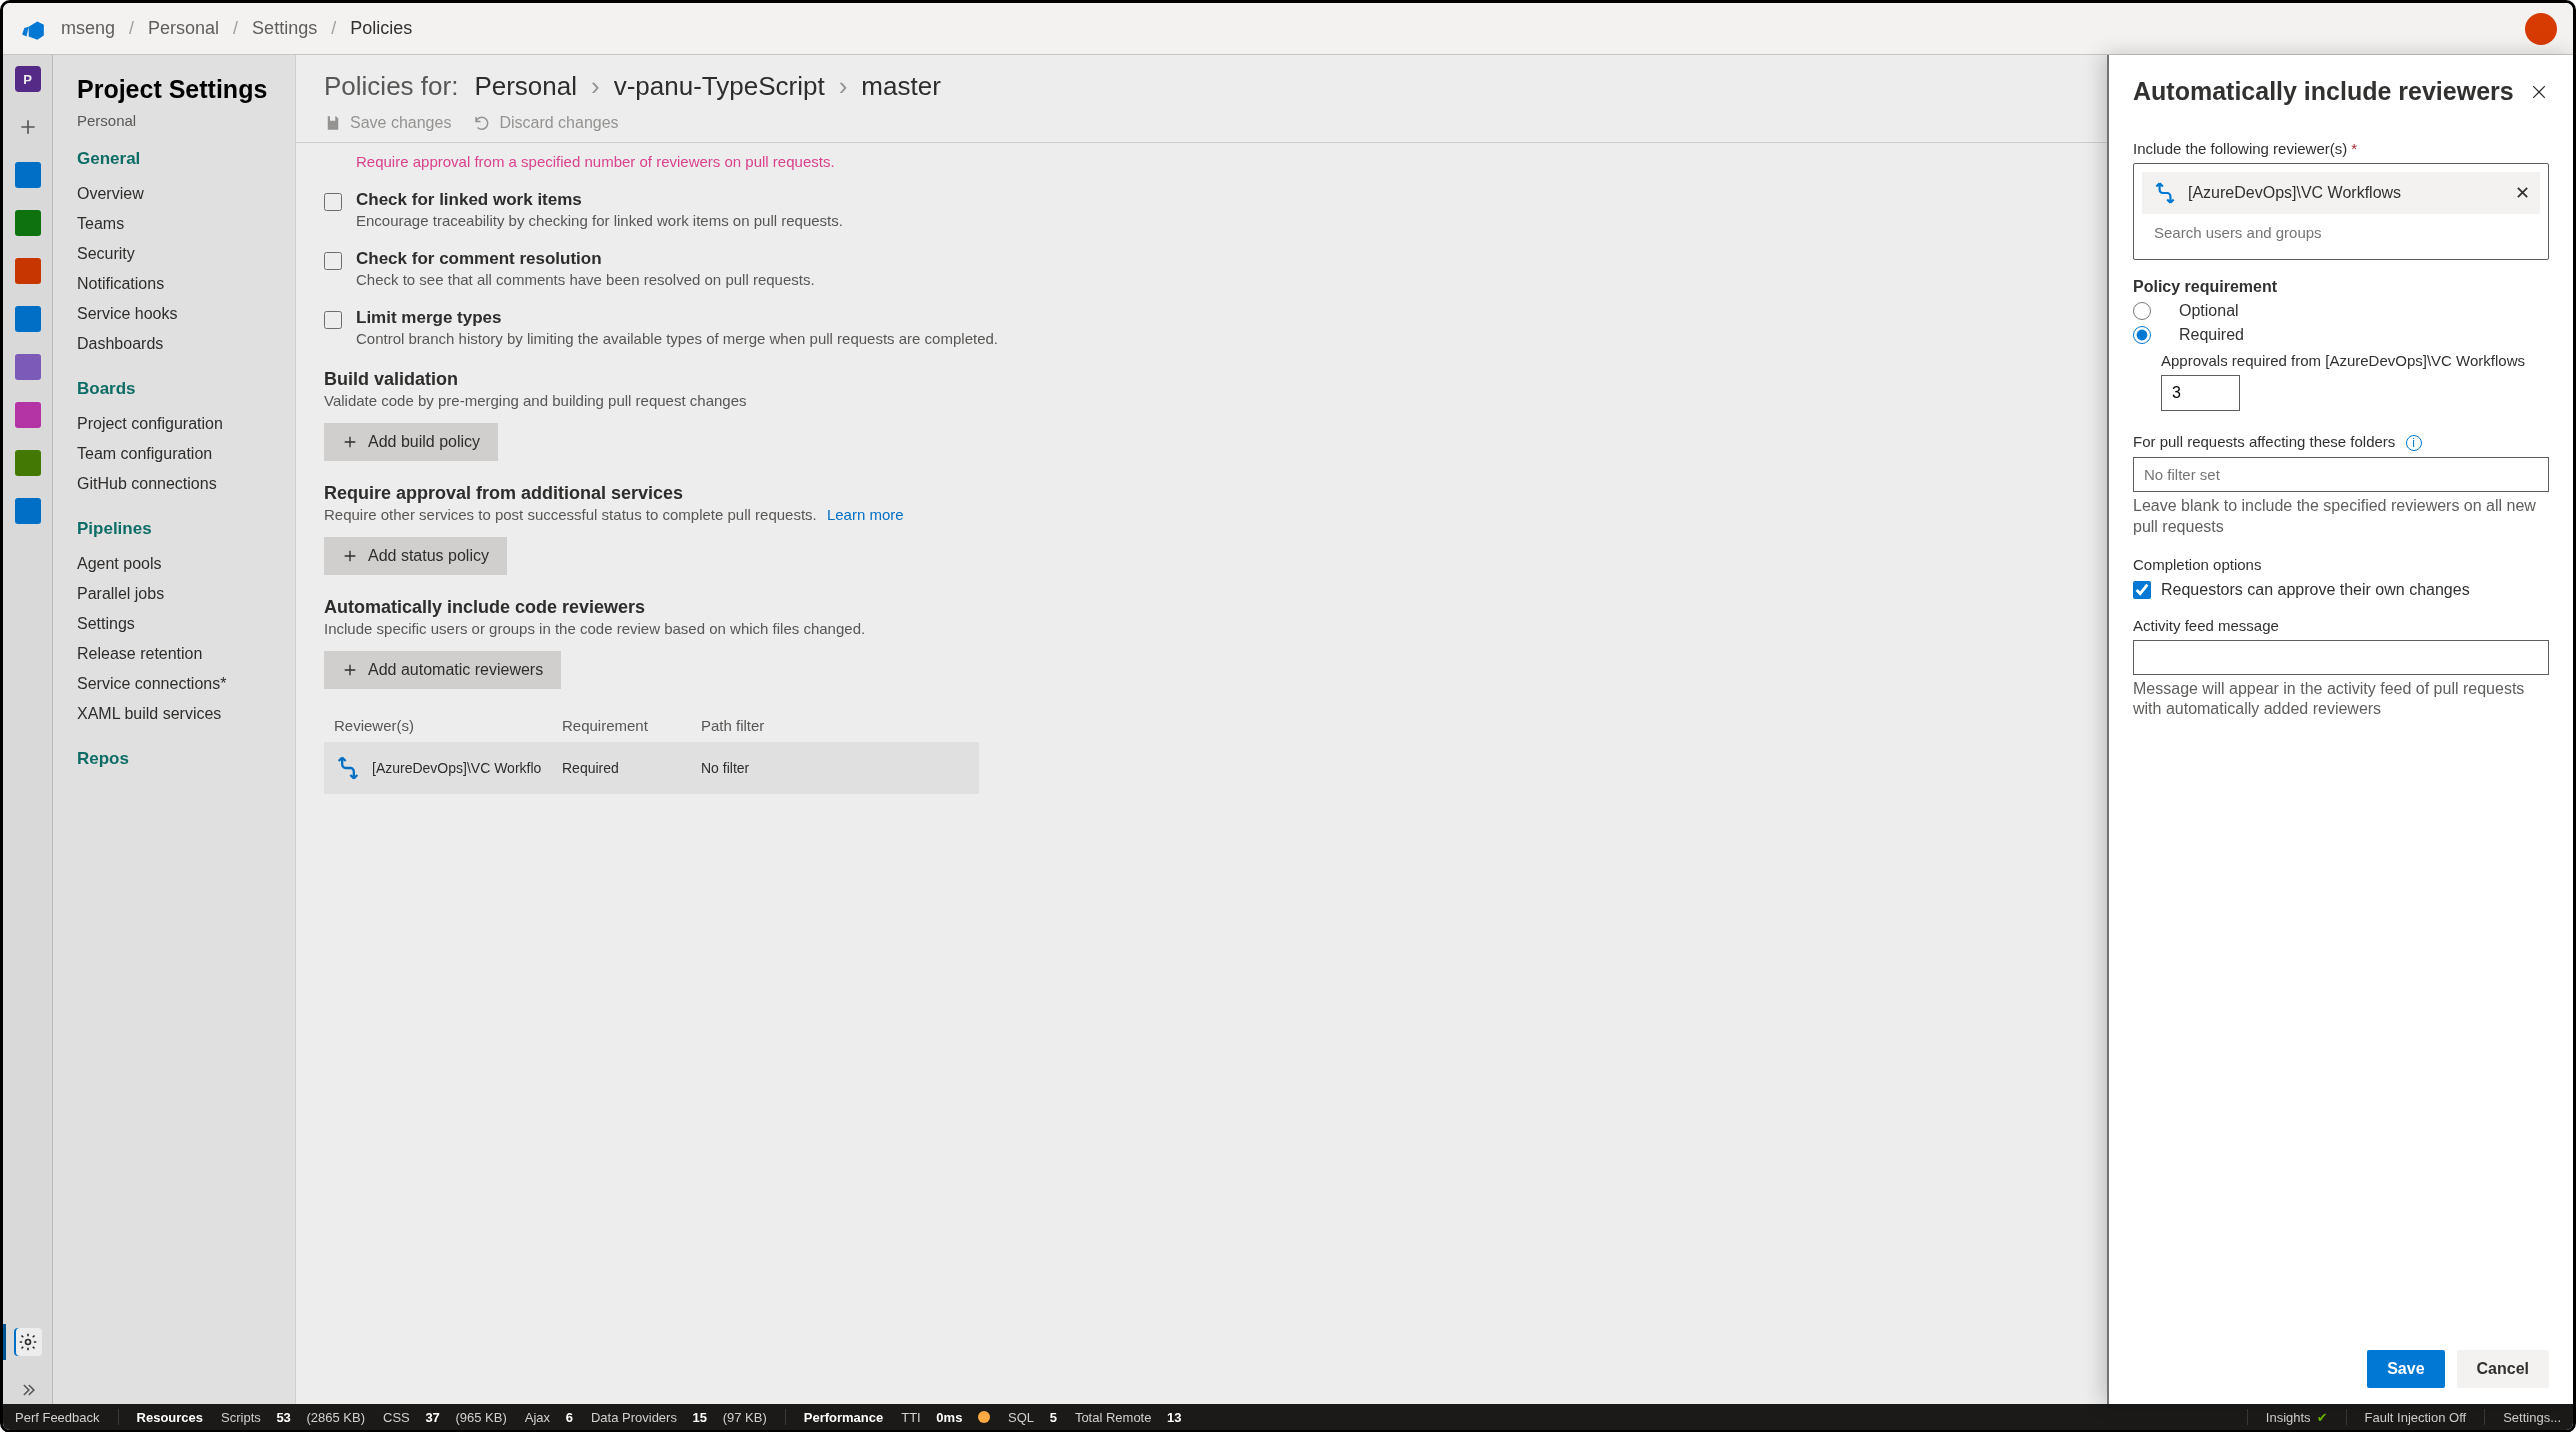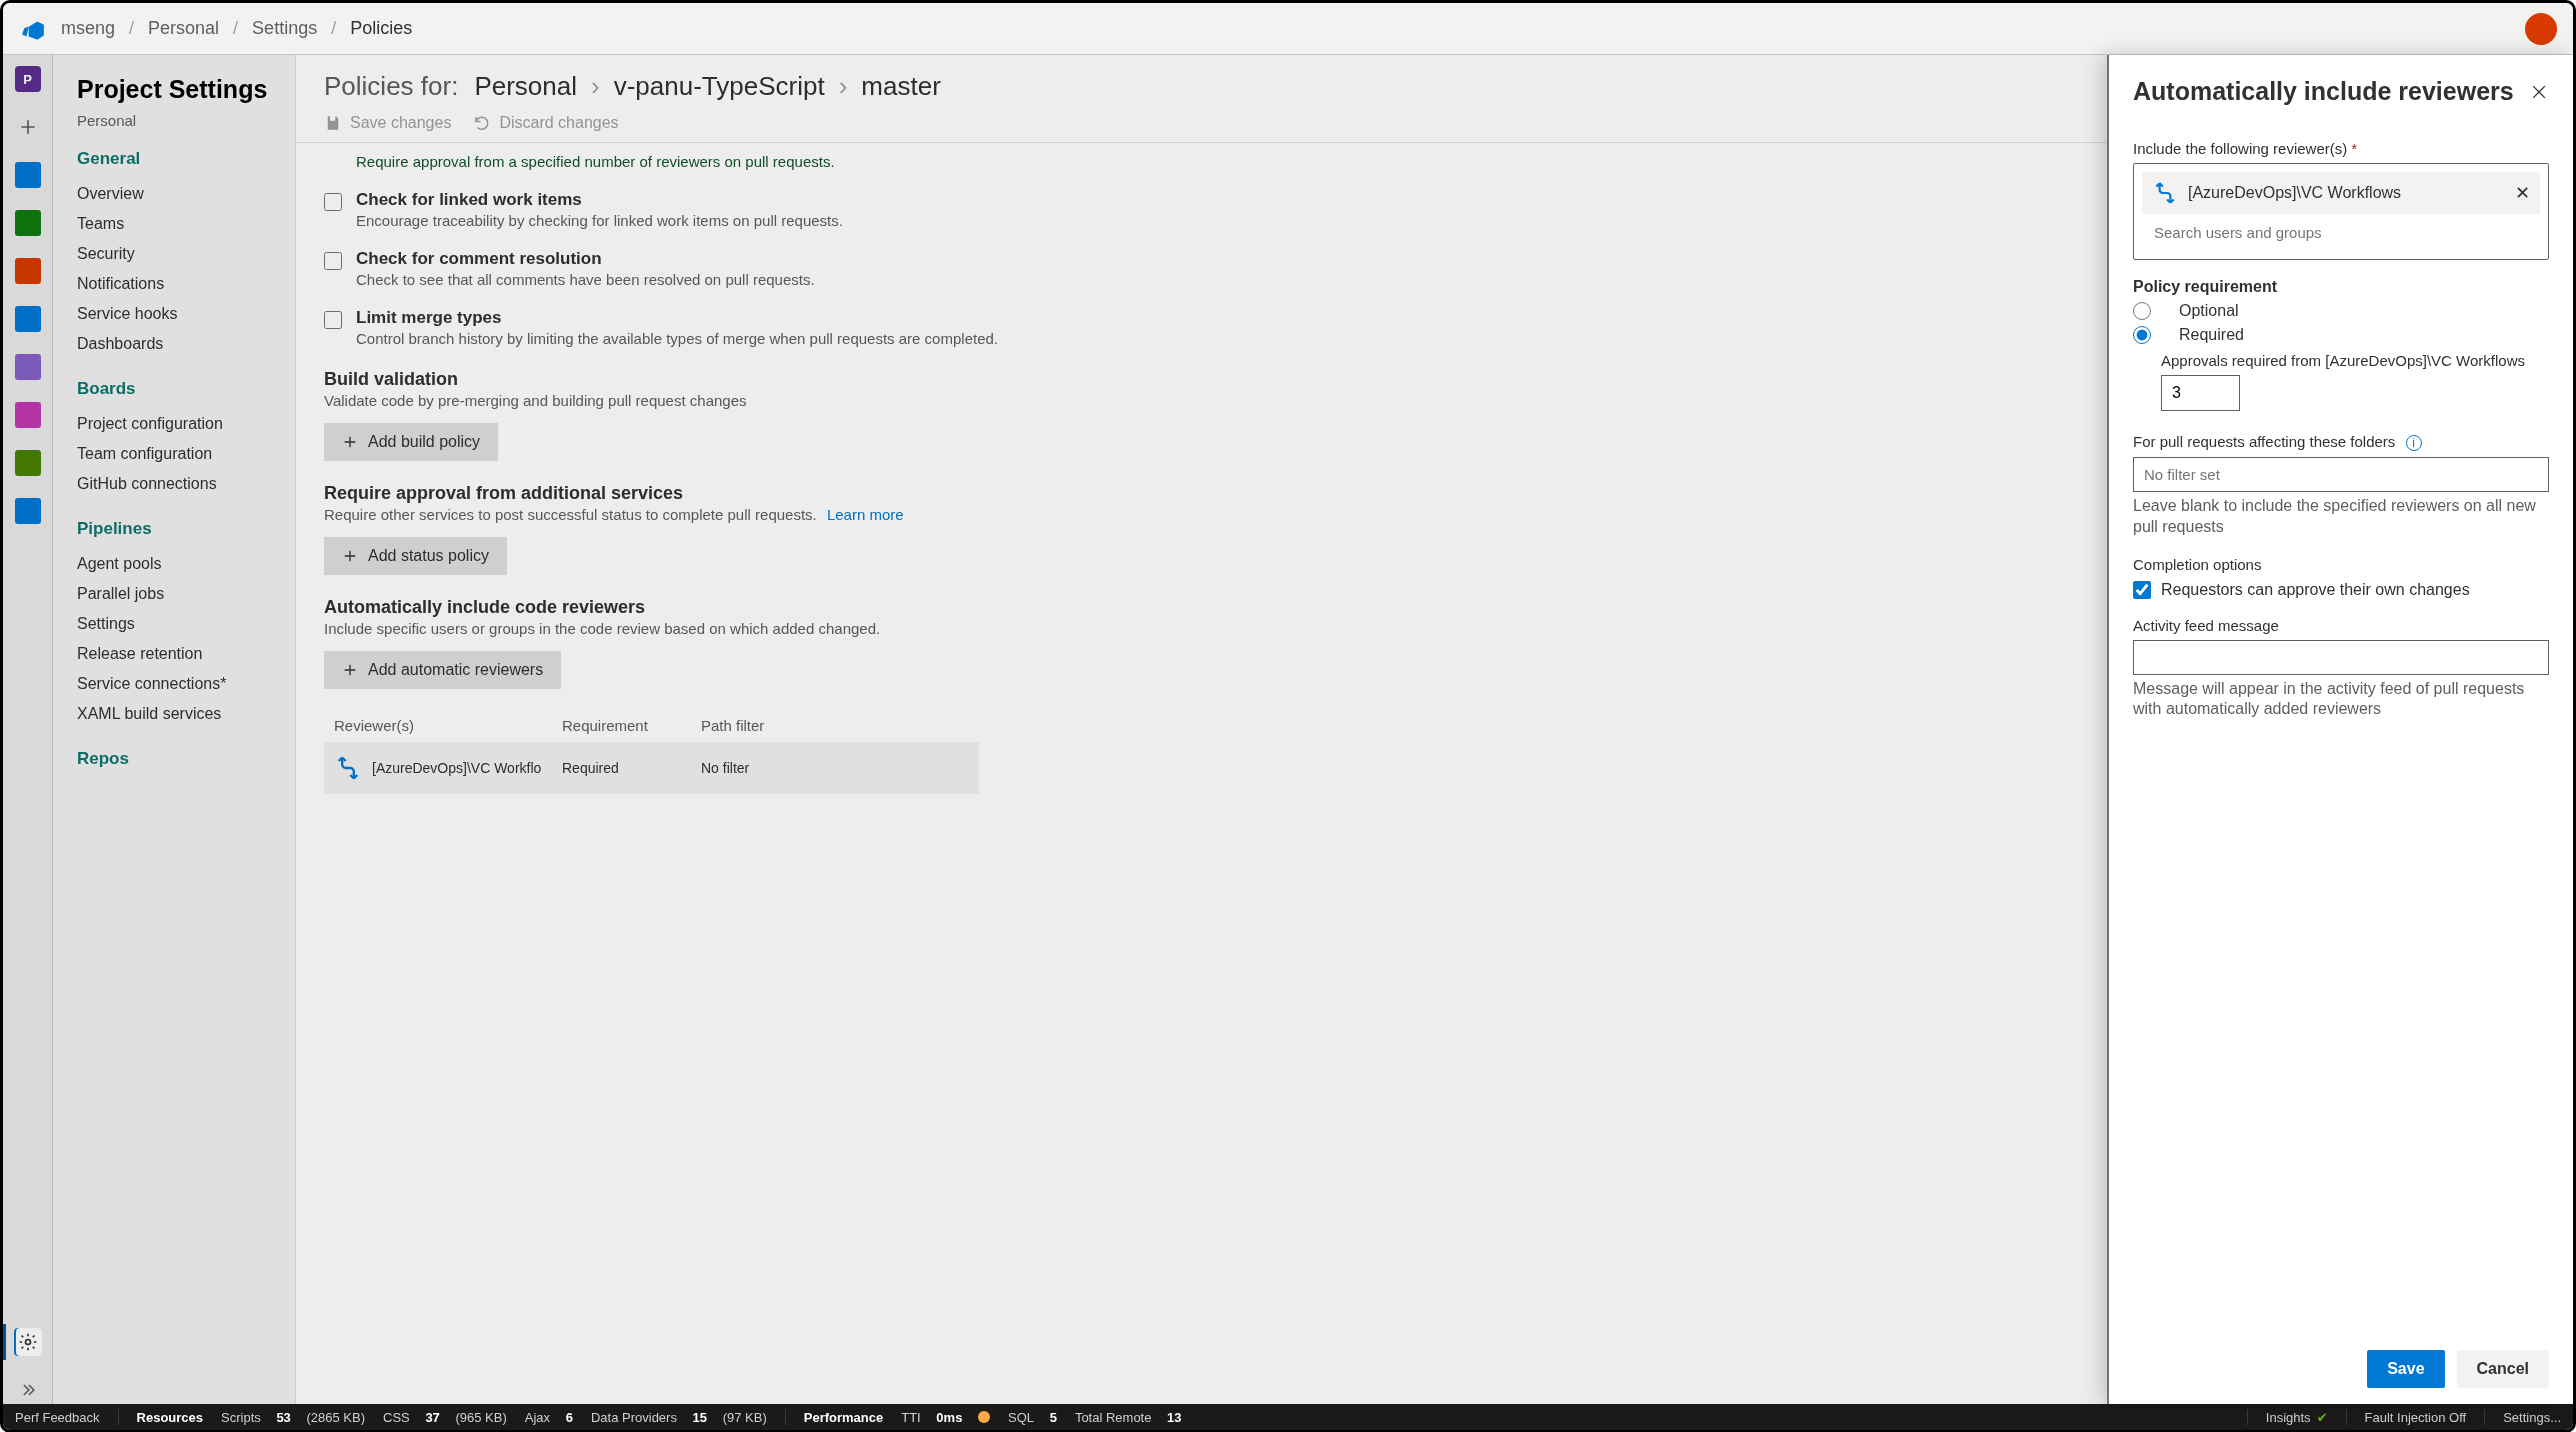--- a/index.html
+++ b/index.html
@@ -60,21 +60,21 @@
   .action-row .act { display:flex; align-items:center; gap:8px; cursor:default; }
 
   .main-scroll { flex:1; overflow-y:auto; border-top:1px solid #e1dfdd; padding: 4px 0 30px 28px;}
   .policy-block { margin-top: 22px; max-width: 714px;}
   .policy-block .pb-head { font-size:18px; font-weight:600; }
   .policy-block .pb-desc { color:#605e5c; font-size:15px; margin-top:2px; }
   .check-row { display:flex; gap:14px; align-items:flex-start; margin-top:20px; }
   .check-row input[type=checkbox]{ width:18px; height:18px; margin-top:3px;}
   .check-row .ct { font-size:17px; font-weight:700;}
   .check-row .cd { color:#605e5c; font-size:15px; margin-top:2px;}
-  .small-desc-top { color:#14532d; font-size:15px; margin-left:0px; margin-top:6px;}
+  .small-desc-top { color:#ec4899; font-size:15px; margin-left:0px; margin-top:6px;}
 
   .add-btn {
     display:inline-flex; align-items:center; gap:10px;
     background:#e1dfdd; border:none; padding:10px 18px; font-size:16px;
     margin-top:14px; cursor:pointer; color:#323130;
   }
 
   a.learn-link { color:#0078d4; text-decoration:none; font-size:15px; margin-left:6px; cursor:pointer;}
 
   .reviewer-table { margin-top: 20px; width: 655px;}
@@ -311,21 +311,21 @@
           <button class="add-btn">
             <svg width="16" height="16" viewBox="0 0 24 24">
                 <path stroke="#323130" stroke-width="2" d="M12 4v16M4 12h16"></path>
               </svg>
             <span>Add status policy</span>
           </button>
         </div>
 
         <div class="policy-block">
           <div class="pb-head">Automatically include code reviewers</div>
-          <div class="pb-desc">Include specific users or groups in the code review based on which added changed.</div>
+          <div class="pb-desc">Include specific users or groups in the code review based on which files changed.</div>
           <button class="add-btn">
             <svg width="16" height="16" viewBox="0 0 24 24">
                 <path stroke="#323130" stroke-width="2" d="M12 4v16M4 12h16"></path>
               </svg>
             <span>Add automatic reviewers</span>
           </button>
 
           <div class="reviewer-table">
             <div class="thead">
               <div class="col-rev">Reviewer(s)</div>

